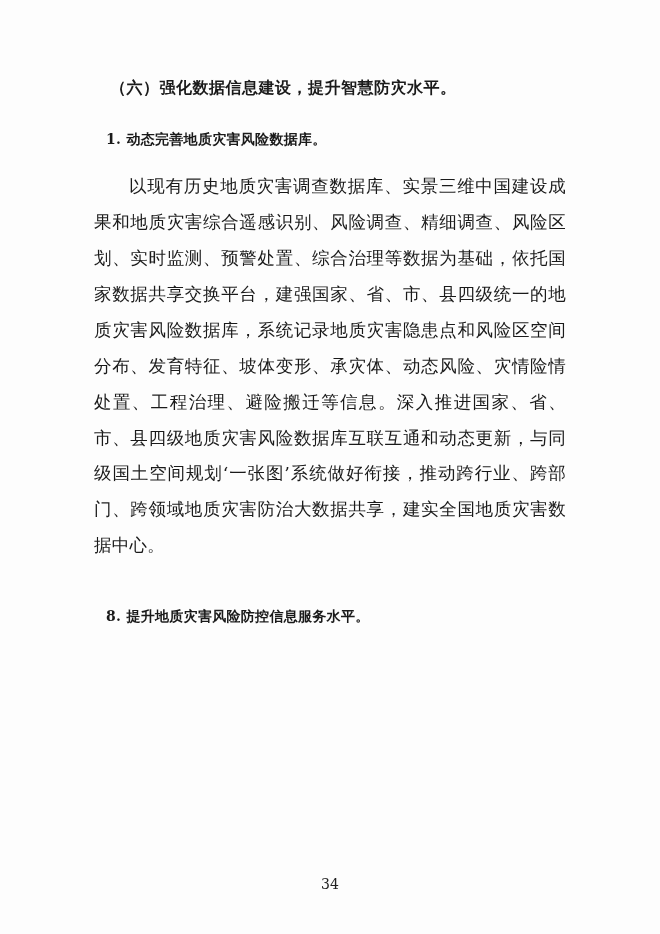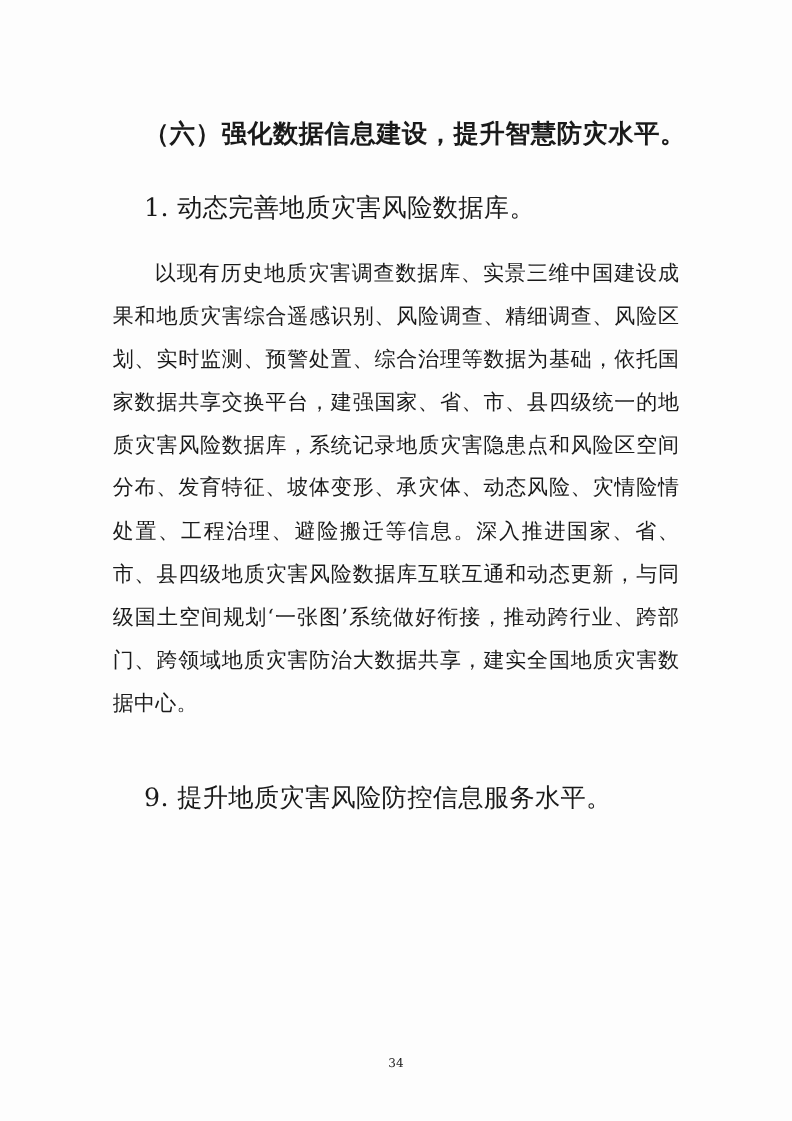--- a/index.html
+++ b/index.html
@@ -22,68 +22,68 @@
     background: #fdfdfd;
   }
   .doc-body {
     font-size: 17.5px;
     line-height: 2.05;
     text-align: justify;
     text-justify: inter-ideograph;
   }
   .heading {
     font-weight: bold;
-    font-size: 21px;
-    margin: 17px 0 4px 0;
+    font-size: 16px;
+    margin: 0 0 4px 0;
     text-indent: 2em;
     letter-spacing: 0.5px;
     line-height: 2.05;
   }
   .subheading {
-    font-weight: normal;
-    font-size: 21px;
+    font-weight: bold;
+    font-size: 14px;
     margin: 10px 0 0 0;
     text-indent: 2em;
     letter-spacing: 0.3px;
     line-height: 2.05;
   }
   .para {
     margin: 16px;
     text-indent: 2em;
     letter-spacing: 0.2px;
     line-height: 2.05;
   }
   .spacer-sm { height: 6px; }
   .spacer-md { height: 12px; }
   .page-number {
     position: absolute;
     left: 0;
     right: 0;
     bottom: 42px;
     text-align: center;
-    font-size: 10px;
+    font-size: 14px;
     font-family: "DejaVu Serif", serif;
     color: #222;
   }
 </style>
 </head>
 <body>
 
 <div class="page">
   <div class="doc-body">
 
     <p class="heading">（六）强化数据信息建设，提升智慧防灾水平。</p>
 
     <div class="spacer-sm"></div>
 
     <p class="subheading">1. 动态完善地质灾害风险数据库。</p>
 
     <p class="para">以现有历史地质灾害调查数据库、实景三维中国建设成果和地质灾害综合遥感识别、风险调查、精细调查、风险区划、实时监测、预警处置、综合治理等数据为基础，依托国家数据共享交换平台，建强国家、省、市、县四级统一的地质灾害风险数据库，系统记录地质灾害隐患点和风险区空间分布、发育特征、坡体变形、承灾体、动态风险、灾情险情处置、工程治理、避险搬迁等信息。深入推进国家、省、市、县四级地质灾害风险数据库互联互通和动态更新，与同级国土空间规划‘一张图’系统做好衔接，推动跨行业、跨部门、跨领域地质灾害防治大数据共享，建实全国地质灾害数据中心。</p>
 
     <div class="spacer-md"></div>
 
-    <p class="subheading">9. 提升地质灾害风险防控信息服务水平。</p>
+    <p class="subheading">8. 提升地质灾害风险防控信息服务水平。</p>
 
 
   </div>
 
   <div class="page-number">34</div>
 </div>
 
 </body></html>

